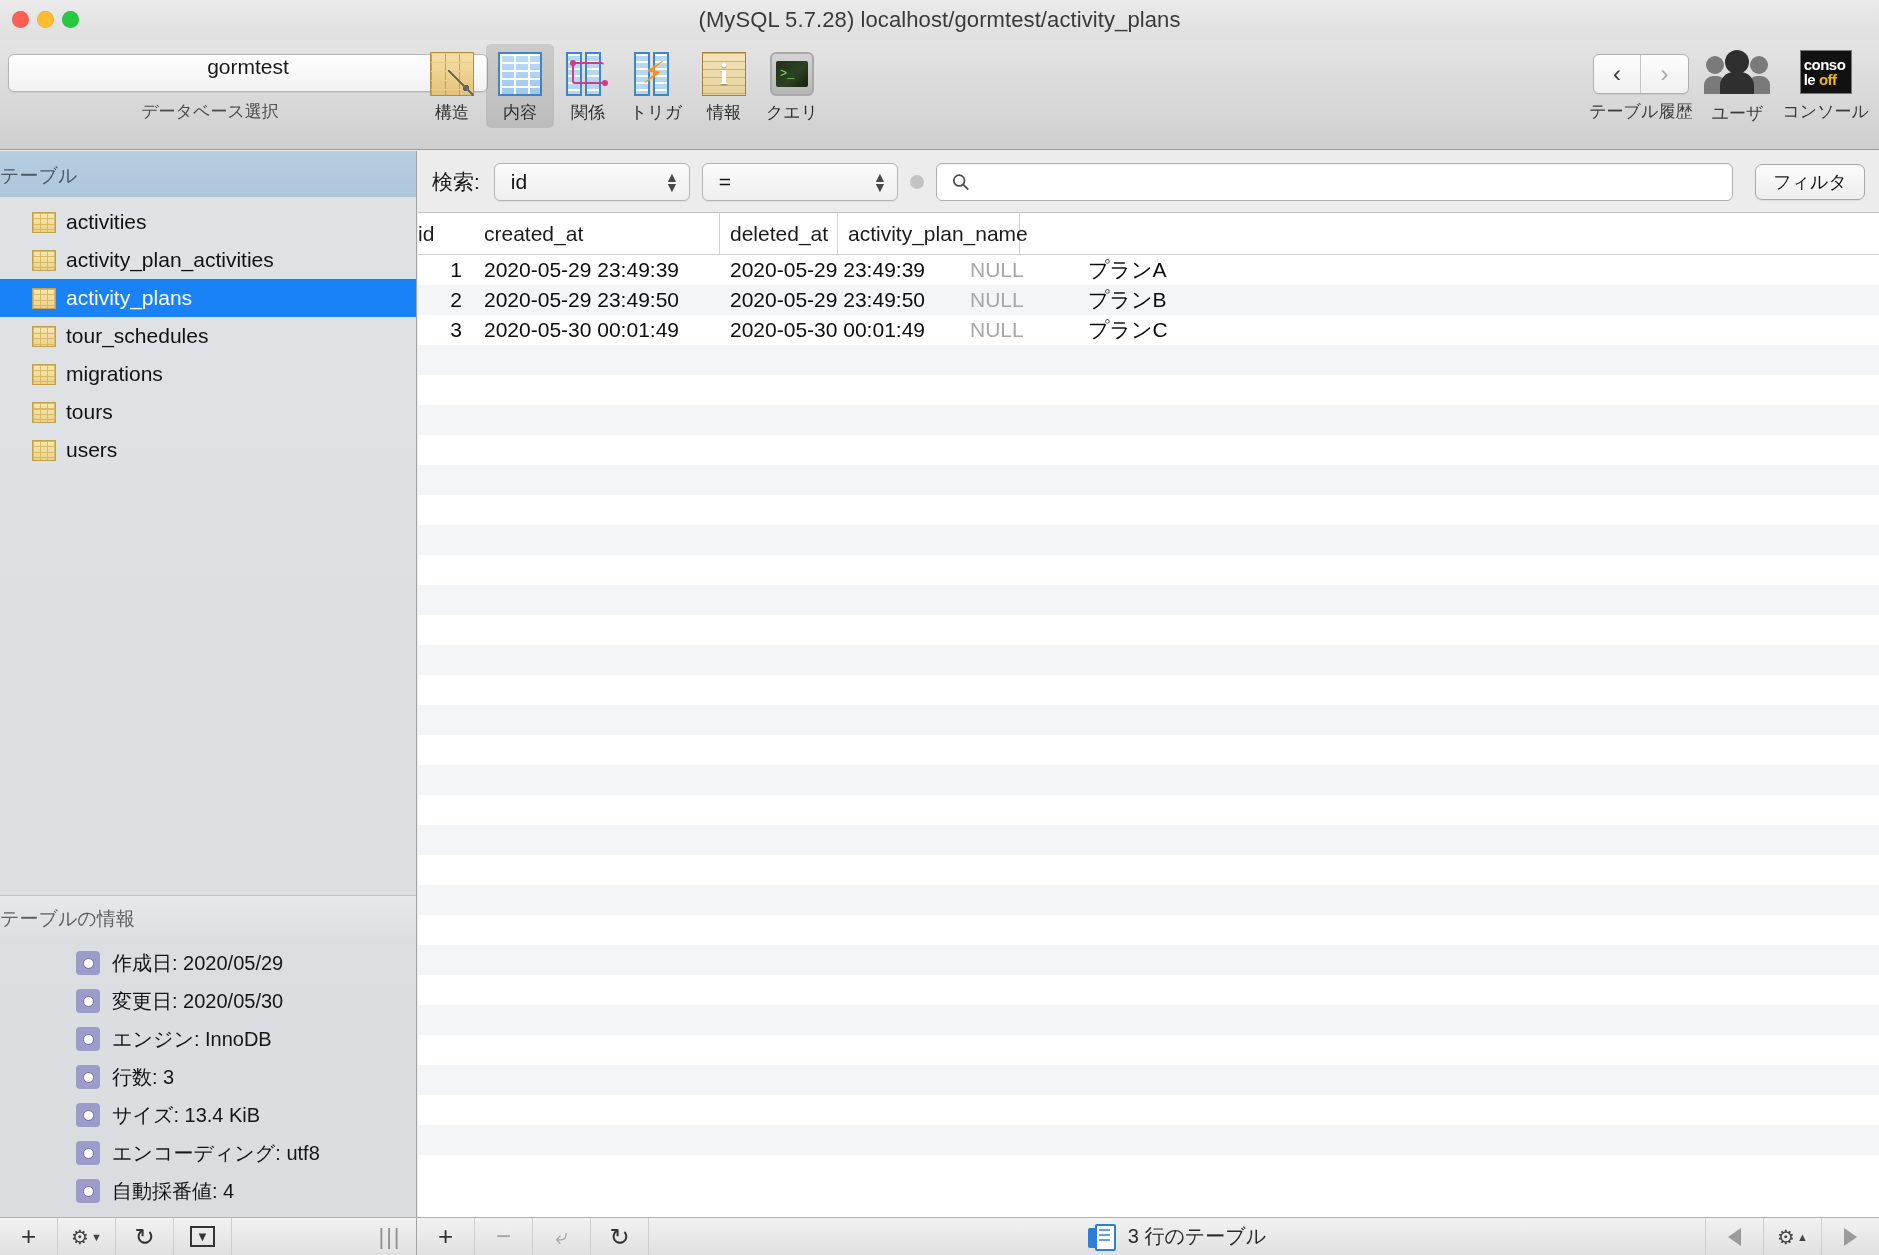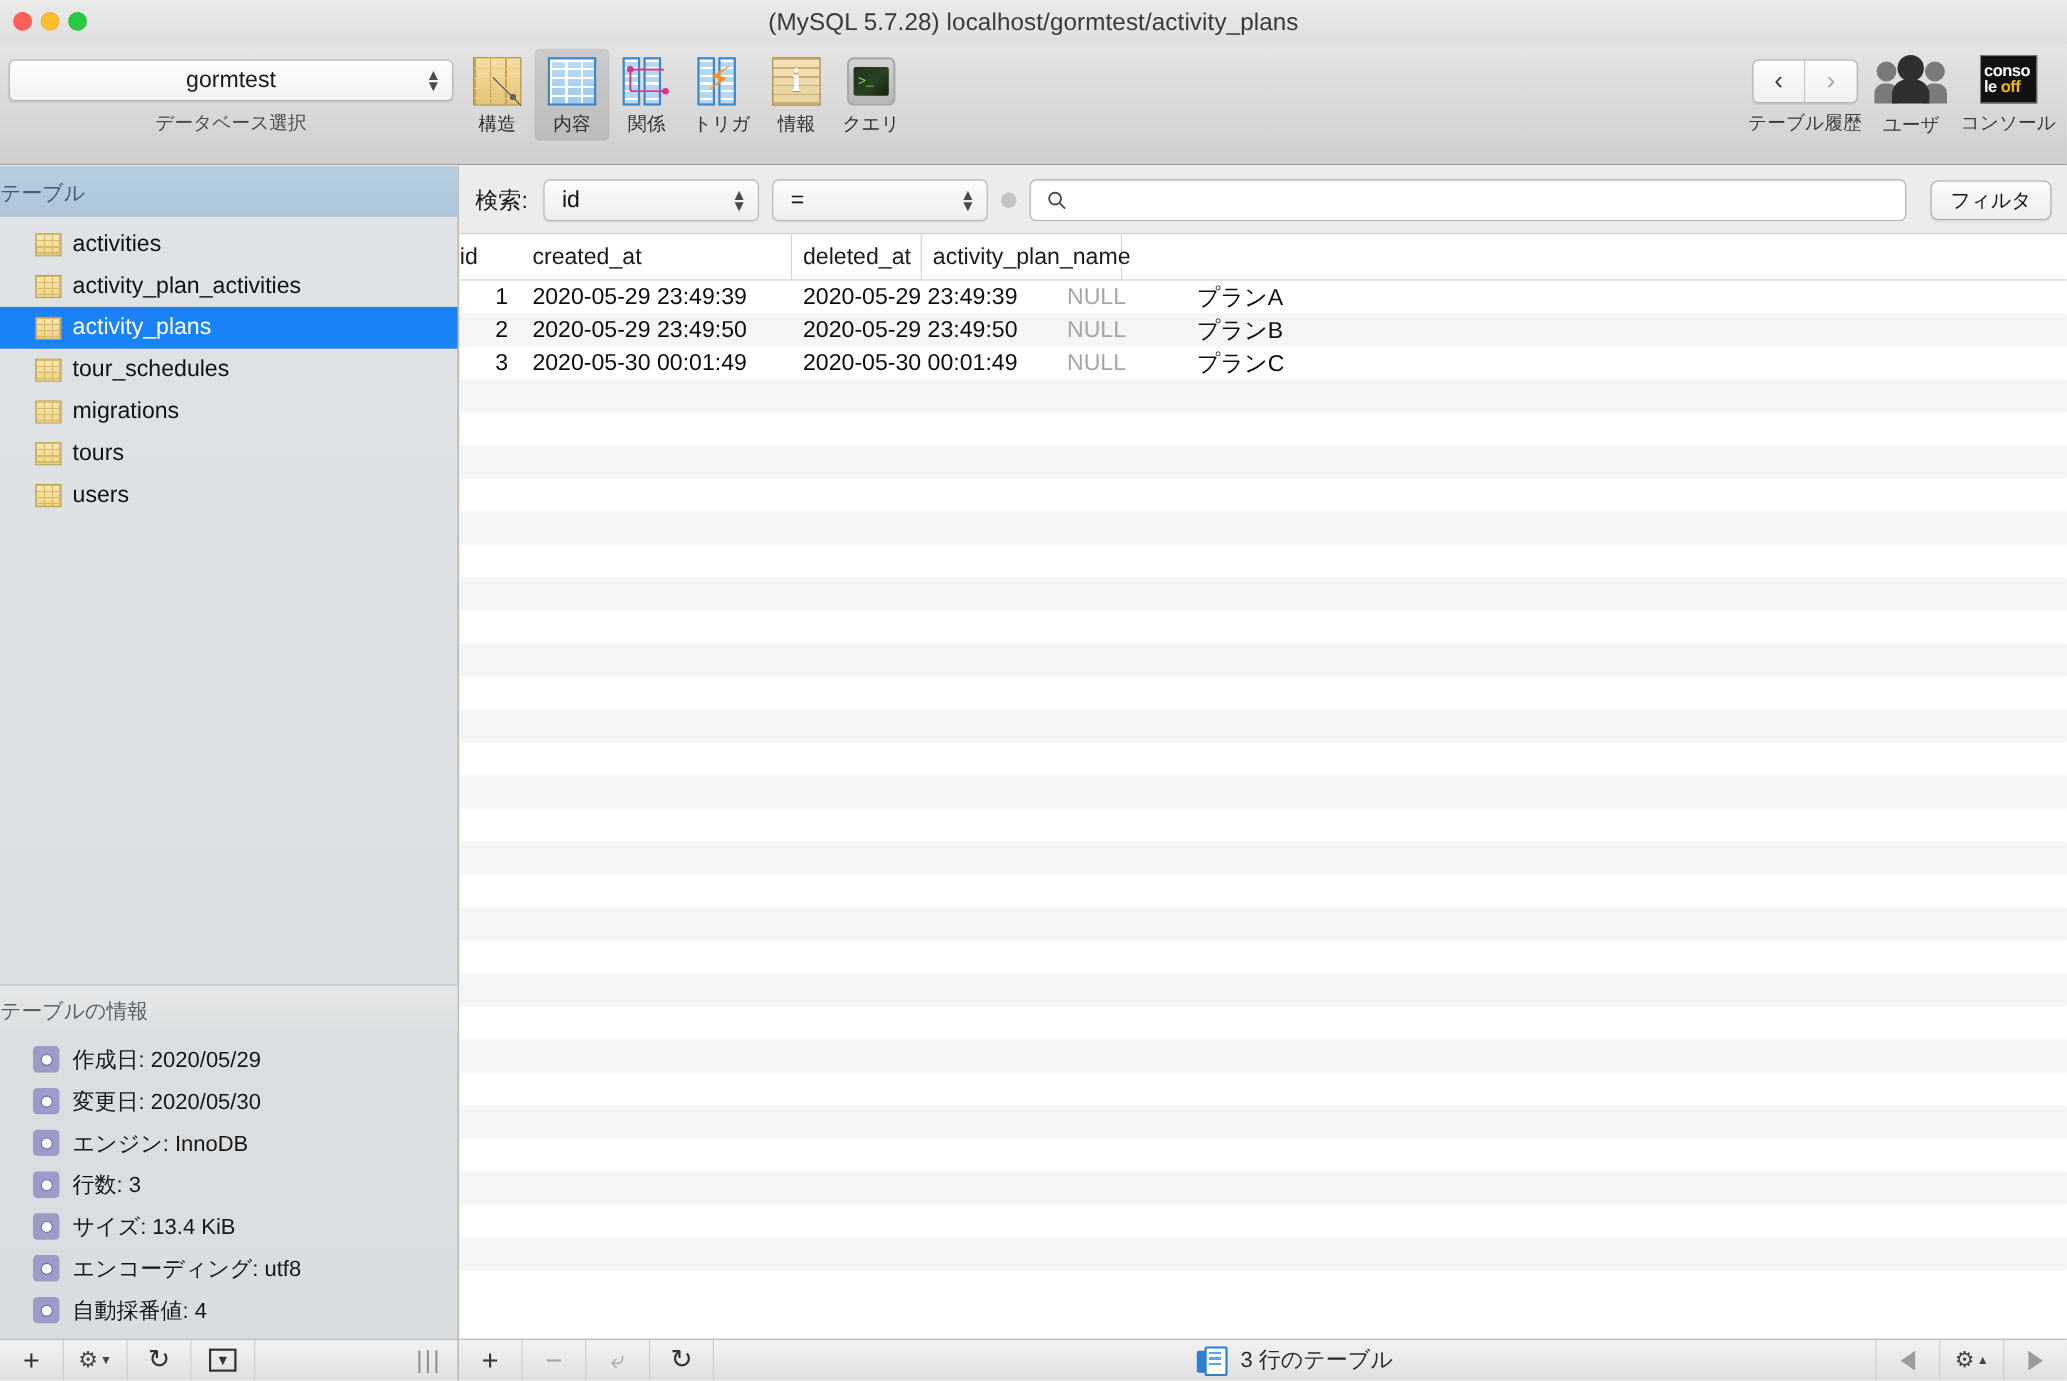--- a/index.html
+++ b/index.html
@@ -30,25 +30,25 @@
   }
 
   
   .toolbar {
     position: absolute; left: 0; top: 40px; width: 1879px; height: 110px;
     background: linear-gradient(to bottom, #e4e4e4, #cfcfcf);
     border-bottom: 1px solid #9a9a9a;
   }
   .db-select-wrap { position: absolute; left: 8px; top: 14px; width: 404px; }
   .db-select {
-    position: relative; width: 404px; height: 38px; border-radius: 6px;
+    position: relative; width: 480px; height: 38px; border-radius: 6px;
     background: linear-gradient(to bottom,#fefefe,#f2f2f2);
     border: 1px solid #b4b4b4;
     box-shadow: 0 1px 1px rgba(0,0,0,.08);
-    display: flex; align-items: center; justify-content: center;
+    display: flex; align-items: flex-start; justify-content: center;
     font-size: 21px; color: #1a1a1a;
   }
   .stepper-arrows {
     position: absolute; right: 10px; top: 50%; transform: translateY(-50%);
     display: flex; flex-direction: column; align-items: center;
     line-height: .72; font-size: 14px; color: #4a4a4a;
   }
   .db-caption { text-align: center; font-size: 17px; color: #4b4b4b; margin-top: 8px; }
 
   .tool-items { position: absolute; left: 418px; top: 4px; display: flex; }
@@ -193,21 +193,21 @@
   }
   .info-sep { position:absolute; left:0; right:0; bottom:0; height:322px; }
   .info-header {
     height:44px; background: linear-gradient(to bottom,#e6e8e9,#dcdfe1);
     border-top:1px solid #c2c4c6;
     display:flex; align-items:center; color:#5d6166; font-size:19px; padding-top:2px;
   }
   .info-list { padding-top: 5px; }
   .info-row {
     height:38px; display:flex; align-items:center; gap:12px; padding-left:30px;
-    font-size:20px; color:#161616;
+    font-size:20px; color:#161616;margin-left:46px;
   }
   .info-ico {
     width:24px;height:24px;border-radius:4px;background:#9b9cc9; flex:none;
     display:flex;align-items:center;justify-content:center;
   }
   .info-ico::after{ content:""; width:9px;height:9px;border-radius:50%;background:#fff;border:1.5px solid #6f70a5; }
 
   
   .content { position:absolute; left:418px; top:151px; right:0; bottom:38px; background:#fff; }
   .filterbar {

